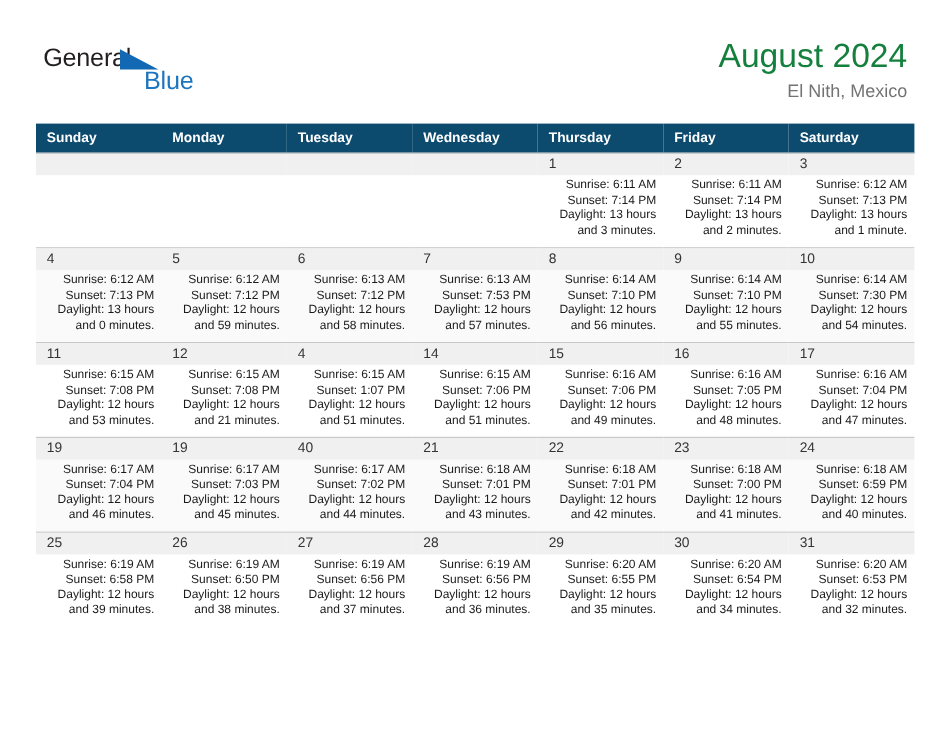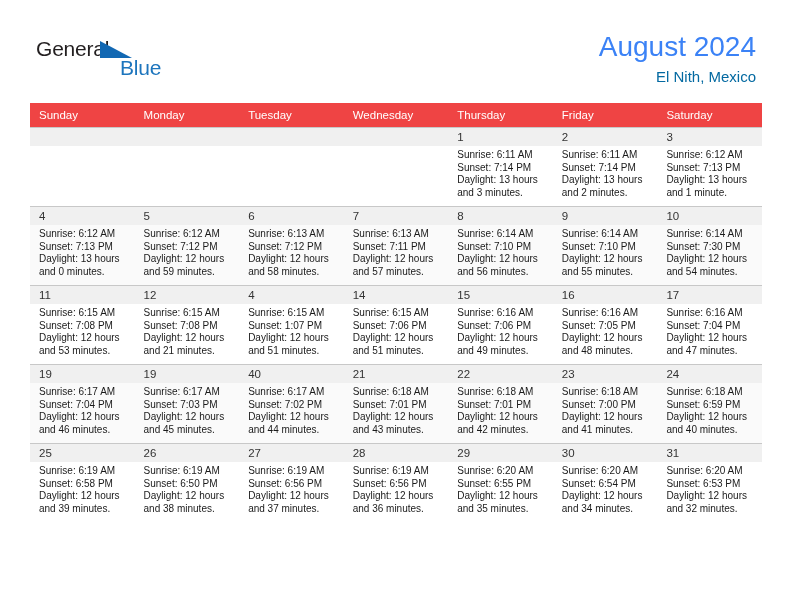--- a/index.html
+++ b/index.html
@@ -65,47 +65,47 @@
   }
   .title-block {
     position: absolute;
     right: 36px;
     top: 30px;
     text-align: right;
   }
   .cal-title {
     font-size: 28px;
     line-height: 34px;
-    color: #3b82f6;
+    color: #15803d;
     font-weight: normal;
     margin: 0;
     white-space: nowrap;
   }
   .cal-subtitle {
     font-size: 15px;
     line-height: 20px;
-    color: #0369a1;
+    color: #737373;
     margin: 3px 0 0 0;
     white-space: nowrap;
   }
 
   
   .calendar {
     position: absolute;
     left: 30px;
     top: 103px;
     width: 732px;
     border-collapse: collapse;
     table-layout: fixed;
   }
   .calendar th {
-    background: #ef4444;
+    background: #0c4a6e;
     color: #ffffff;
     font-size: 11.5px;
-    font-weight: normal;
+    font-weight: bold;
     text-align: left;
     padding: 6px 0 6px 9px;
     height: 11px;
     border: none;
   }
   .calendar td {
     vertical-align: top;
     height: 78px;
     padding: 0;
     border: none;
@@ -124,20 +124,21 @@
     line-height: 18px;
     padding-left: 9px;
     font-size: 11.5px;
     color: #333333;
   }
   .cell-body {
     padding: 3px 6px 0 9px;
     font-size: 10px;
     line-height: 12.6px;
     color: #1a1a1a;
+    text-align: right;
   }
   .cell-body div { white-space: nowrap; }
   .empty .daynum-band { background: #f0f0f0; }
   .shaded-row td { background: #fafafa; }
 </style>
 </head>
 <body>
 
 <div class="page">
 
@@ -256,21 +257,21 @@
                 <div>Daylight: 12 hours</div>
                 <div>and 58 minutes.</div>
               </div>
             </div>
           </td>
           <td>
             <div class="cell-inner">
               <div class="daynum-band">7</div>
               <div class="cell-body">
                 <div>Sunrise: 6:13 AM</div>
-                <div>Sunset: 7:11 PM</div>
+                <div>Sunset: 7:53 PM</div>
                 <div>Daylight: 12 hours</div>
                 <div>and 57 minutes.</div>
               </div>
             </div>
           </td>
           <td>
             <div class="cell-inner">
               <div class="daynum-band">8</div>
               <div class="cell-body">
                 <div>Sunrise: 6:14 AM</div>

